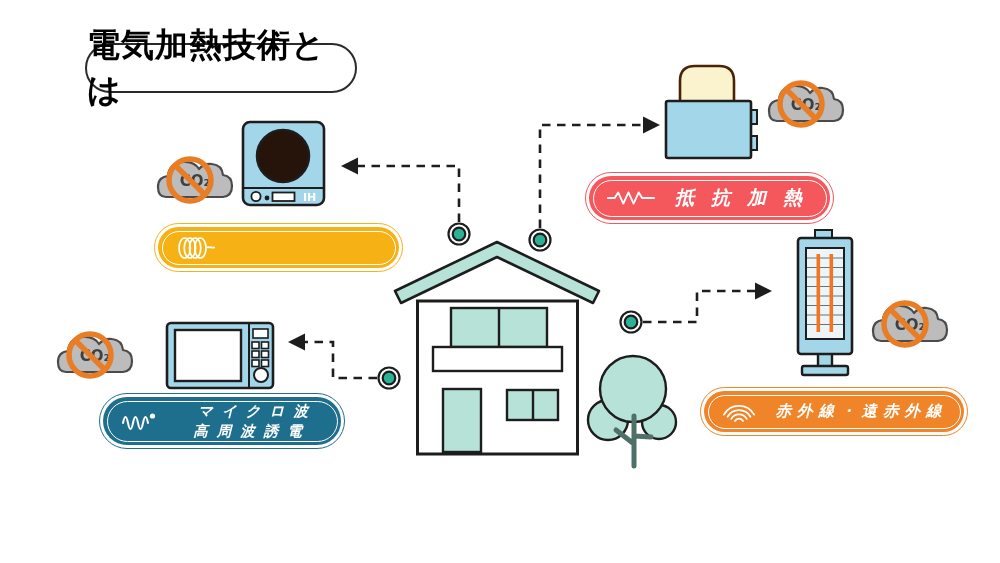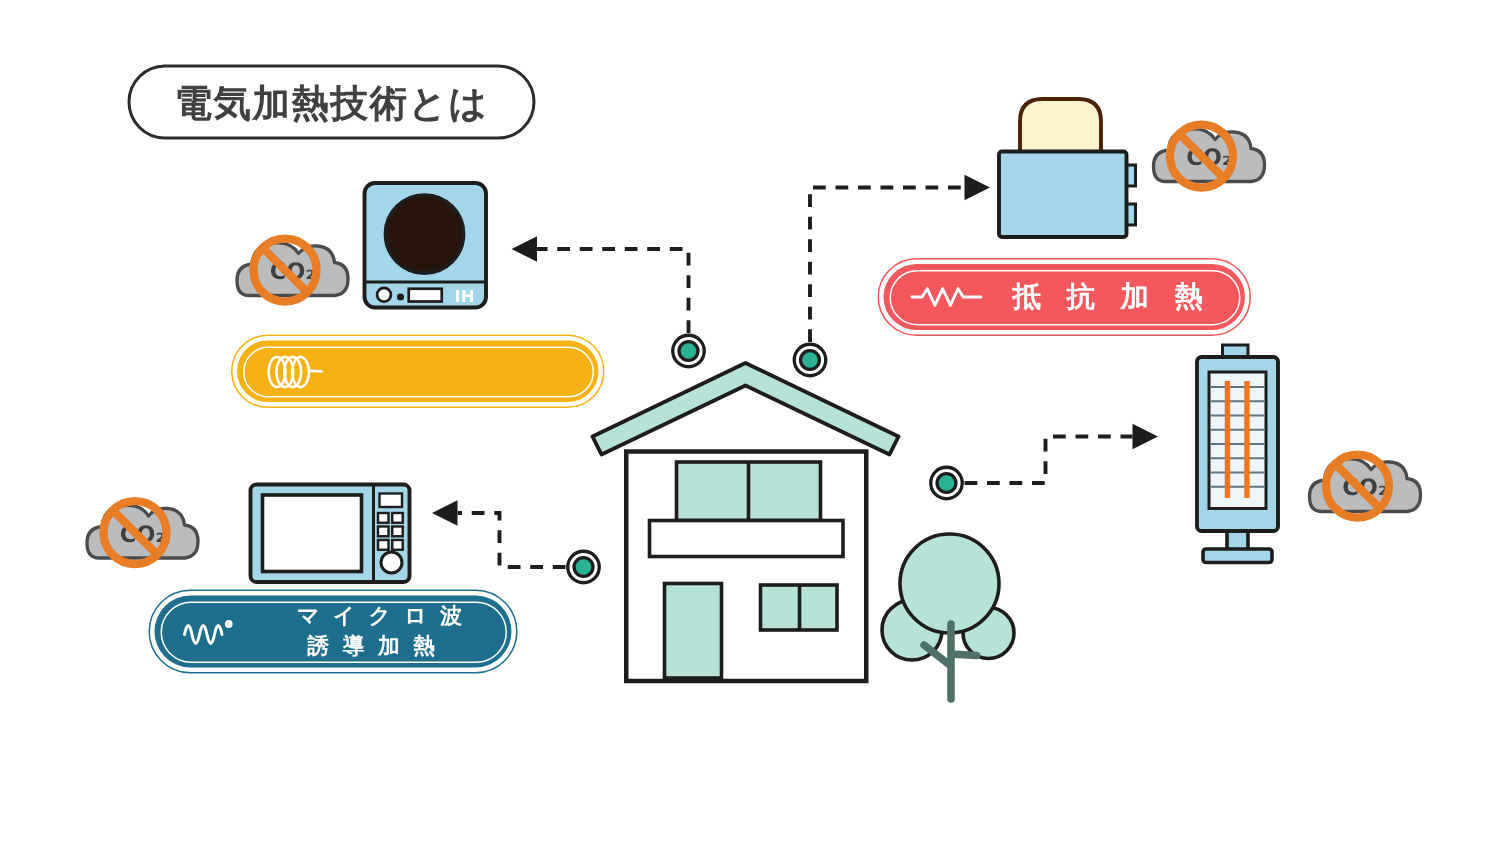--- a/index.html
+++ b/index.html
@@ -6,27 +6,27 @@
   .canvas{
     position:relative;width:1000px;height:563px;background:#ffffff;overflow:hidden;
     font-family:"DejaVu Sans","Liberation Sans",sans-serif;
   }
   .layer{position:absolute;left:0;top:0;}
   
   .title-pill{
     position:absolute;left:85px;top:43px;width:268px;height:46px;
     border:2px solid #2b2b2b;border-radius:26px;background:#ffffff;
     display:flex;align-items:center;justify-content:center;
-    font-size:25px;font-weight:700;color:#404040;letter-spacing:1px;
+    font-size:33px;font-weight:700;color:#000000;letter-spacing:1px;
   }
   
   .pill{position:absolute;border-radius:999px;border:1.6px solid var(--c);background:#fff;}
   .pill-fill{
     position:absolute;inset:3px;background:var(--c);border-radius:999px;
-    display:flex;align-items:center;padding:0 12px 0 18px;box-sizing:border-box;
+    display:flex;align-items:center;padding:0 12px 0 18px;box-sizing:border-box;font-style:italic;
   }
   .pill-fill::after{
     content:"";position:absolute;inset:3.5px;border:1.6px solid #ffffff;
     border-radius:999px;pointer-events:none;
   }
   .pill-icon{display:flex;align-items:center;margin-right:12px;flex:0 0 auto;}
   .pill-text{
     flex:1;text-align:center;color:#ffffff;font-weight:700;white-space:nowrap;
   }
   .pill-text.one{font-size:19px;letter-spacing:17px;text-indent:8px;}
@@ -211,19 +211,32 @@
   <div class="pill" style="--c:#1e6e8e;left:99px;top:393px;width:244px;height:54px;">
     <div class="pill-fill">
       <span class="pill-icon">
         <svg width="38" height="28" viewBox="0 0 38 26" fill="none" stroke="#ffffff" stroke-width="2" stroke-linecap="round">
           <path d="M 2 15 Q 4.5 3 7 15 Q 9.5 27 12 15 Q 14.5 3 17 15 Q 19.5 27 22 15 Q 24.5 3 27 15"></path>
           <circle cx="31.5" cy="8" r="2.6" fill="#ffffff" stroke="none"></circle>
         </svg>
       </span>
       <span style="flex:1;display:flex;flex-direction:column;align-items:center;">
         <span class="pill-text two" style="flex:none;margin-left:11px;">マイクロ波</span>
-        <span class="pill-text two" style="flex:none;">誘導加熱</span>
-      </span>
-    </div>
-  </div>
-
+        <span class="pill-text two" style="flex:none;">高周波誘電</span>
+      </span>
+    </div>
+  </div>
+
+  <div class="pill" style="--c:#ef8428;left:700px;top:387px;width:266px;height:47px;">
+    <div class="pill-fill">
+      <span class="pill-icon">
+        <svg width="34" height="26" viewBox="0 0 36 26" fill="none" stroke="#ffffff" stroke-width="1.9" stroke-linecap="round">
+          <path d="M 13.7 22.5 A 5 5 0 0 1 22.3 22.5"></path>
+          <path d="M 9.8 20.3 A 9.5 9.5 0 0 1 26.2 20.3"></path>
+          <path d="M 5.9 18 A 14 14 0 0 1 30.1 18"></path>
+          <path d="M 2 15.8 A 18.5 18.5 0 0 1 34 15.8"></path>
+        </svg>
+      </span>
+      <span class="pill-text long">赤外線・遠赤外線</span>
+    </div>
+  </div>
 
 </div>
 
 </body></html>

